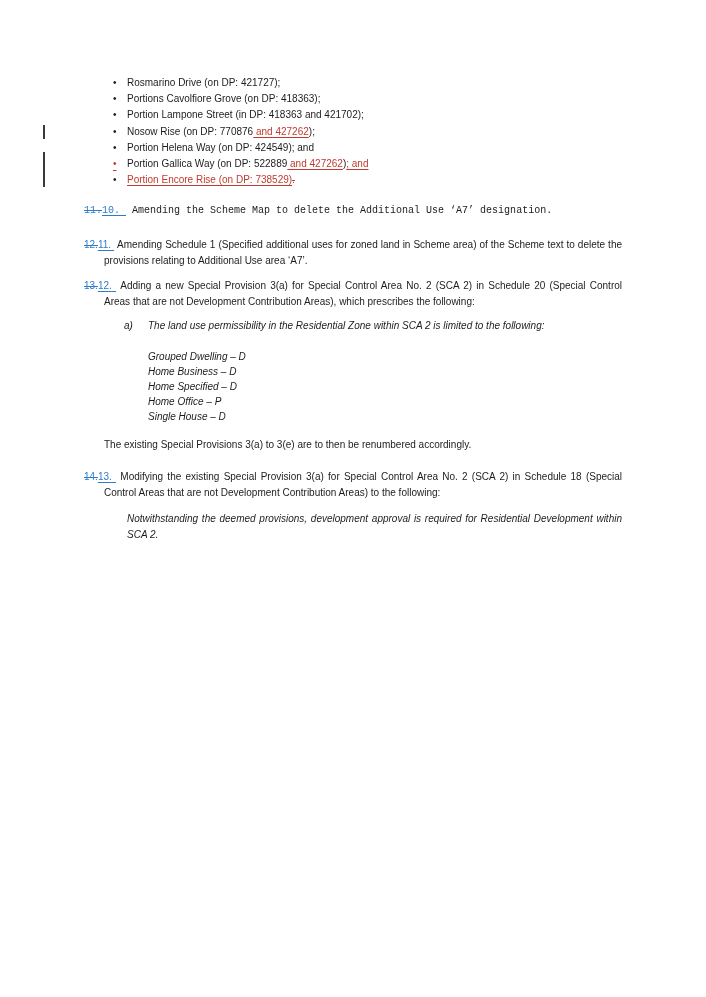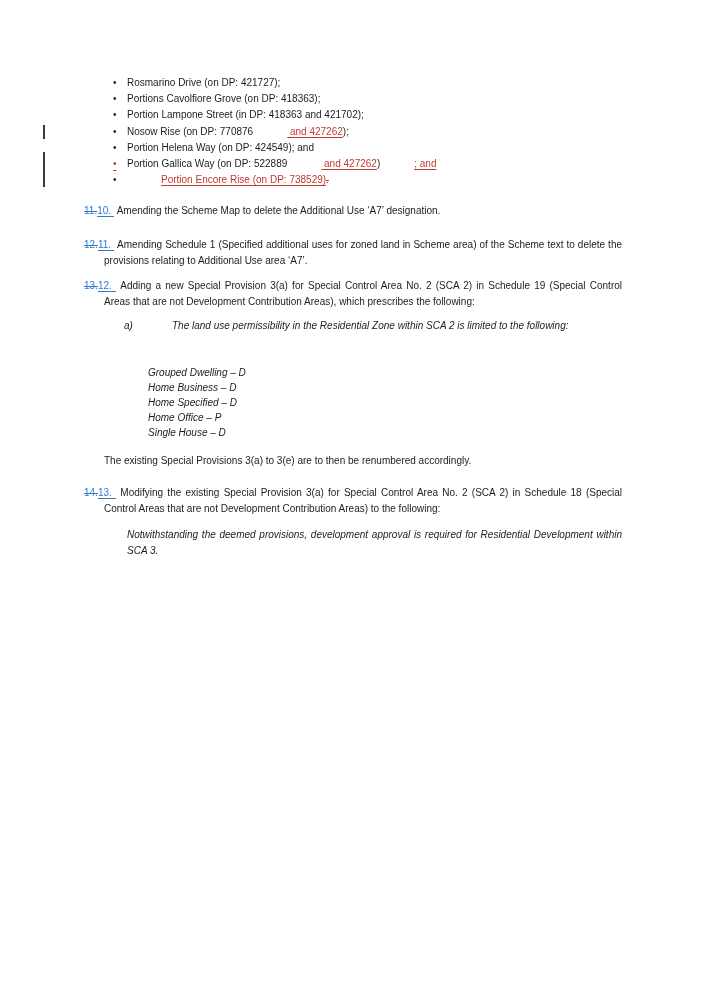--- a/index.html
+++ b/index.html
@@ -24,44 +24,44 @@
   .bar2{left:43px;top:152px;height:35px;}
 
   .content{padding-top:75px;}
 
   ul.street-list{list-style:none;margin:0;padding:0 84px 0 113px;}
   ul.street-list li{white-space:nowrap;}
   .bmark{display:inline-block;width:14px;}
   .bmark.red-marker{color:var(--red);text-decoration:underline;text-underline-offset:3px;text-decoration-thickness:1px;}
 
   
-  .ins{color:var(--red);text-decoration:underline;text-underline-offset:2px;text-decoration-thickness:1px;padding-left:34px;}
+  .ins{color:var(--red);text-decoration:underline;text-underline-offset:2px;text-decoration-thickness:1px;}
   .delred{color:var(--red);text-decoration:line-through;text-decoration-thickness:1px;}
   .delblue{color:var(--blue);text-decoration:line-through;text-decoration-thickness:1px;}
   .insblue{color:var(--blue);text-decoration:underline;text-underline-offset:2px;text-decoration-thickness:1px;}
 
   p.numpara{
     margin:0 84px 0 104px;
     text-indent:-20px;
     text-align:justify;
   }
-  p.p10{margin-top:15px;}
+  p.p10{margin-top:15px;font-family:Liberation Mono, monospace;}
   p.p11{margin-top:17px;}
   p.p12{margin-top:9px;}
   p.p13{margin-top:16px;}
 
   .apara{
     display:flex;
     margin:8px 84px 0 124px;
     font-style:italic;
   }
   .amarker{flex:none;width:24px;}
-  .abody{flex:1;text-align:justify;margin-left:24px;}
+  .abody{flex:1;text-align:justify;}
 
-  .uses{margin:30px 84px 0 148px;font-style:italic;line-height:15.2px;}
+  .uses{margin:14px 84px 0 148px;font-style:italic;line-height:15.2px;}
 
   p.note{margin:12px 84px 0 104px;}
 
   p.closing{
     margin:10px 84px 0 127px;
     font-style:italic;
     text-align:justify;
   }
 </style>
 </head>
@@ -81,35 +81,35 @@
       <li><span class="bmark">•</span><span><span>Nosow Rise (on DP: 770876</span><span class="ins"> and 427262</span><span>);</span></span></li>
       <li><span class="bmark">•</span><span><span>Portion Helena Way (on DP: 424549); and</span></span></li>
       <li><span class="bmark red-marker">•</span><span><span>Portion Gallica Way (on DP: 522889</span><span class="ins"> and 427262</span><span>)</span><span class="ins">; and</span></span></li>
       <li><span class="bmark">•</span><span><span class="ins">Portion Encore Rise (on DP: 738529)</span><span class="delred">.</span></span></li>
     </ul>
 
     <p class="numpara p10"><span class="delblue">11.</span><span class="insblue">10.</span><span class="insblue">&nbsp;</span>&nbsp;<span>Amending the Scheme Map to delete the Additional Use ‘A7’ designation.</span></p>
 
     <p class="numpara p11"><span class="delblue">12.</span><span class="insblue">11.</span><span class="insblue">&nbsp;</span>&nbsp;<span>Amending Schedule 1 (Specified additional uses for zoned land in Scheme area) of the Scheme text to delete the provisions relating to Additional Use area ‘A7’.</span></p>
 
-    <p class="numpara p12"><span class="delblue">13.</span><span class="insblue">12.</span><span class="insblue">&nbsp;</span>&nbsp;<span>Adding a new Special Provision 3(a) for Special Control Area No. 2 (SCA 2) in Schedule 19 (Special Control Areas that are not Development Contribution Areas), which prescribes the following:</span></p>
+    <p class="numpara p12"><span class="delblue">13.</span><span class="insblue">12.</span><span class="insblue">&nbsp;</span>&nbsp;<span>Adding a new Special Provision 3(a) for Special Control Area No. 2 (SCA 2) in Schedule 20 (Special Control Areas that are not Development Contribution Areas), which prescribes the following:</span></p>
 
     <div class="apara">
       <span class="amarker">a)</span>
       <div class="abody">The land use permissibility in the Residential Zone within SCA 2 is limited to the following:</div>
     </div>
 
     <div class="uses">
       <div>Grouped Dwelling – D</div>
       <div>Home Business – D</div>
       <div>Home Specified – D</div>
       <div>Home Office – P</div>
       <div>Single House – D</div>
     </div>
 
     <p class="note">The existing Special Provisions 3(a) to 3(e) are to then be renumbered accordingly.</p>
 
     <p class="numpara p13"><span class="delblue">14.</span><span class="insblue">13.</span><span class="insblue">&nbsp;</span>&nbsp;<span>Modifying the existing Special Provision 3(a) for Special Control Area No. 2 (SCA 2) in Schedule 18 (Special Control Areas that are not Development Contribution Areas) to the following:</span></p>
 
-    <p class="closing">Notwithstanding the deemed provisions, development approval is required for Residential Development within SCA 3.</p>
+    <p class="closing">Notwithstanding the deemed provisions, development approval is required for Residential Development within SCA 2.</p>
 
   </div>
 </div>
 
 </body></html>

